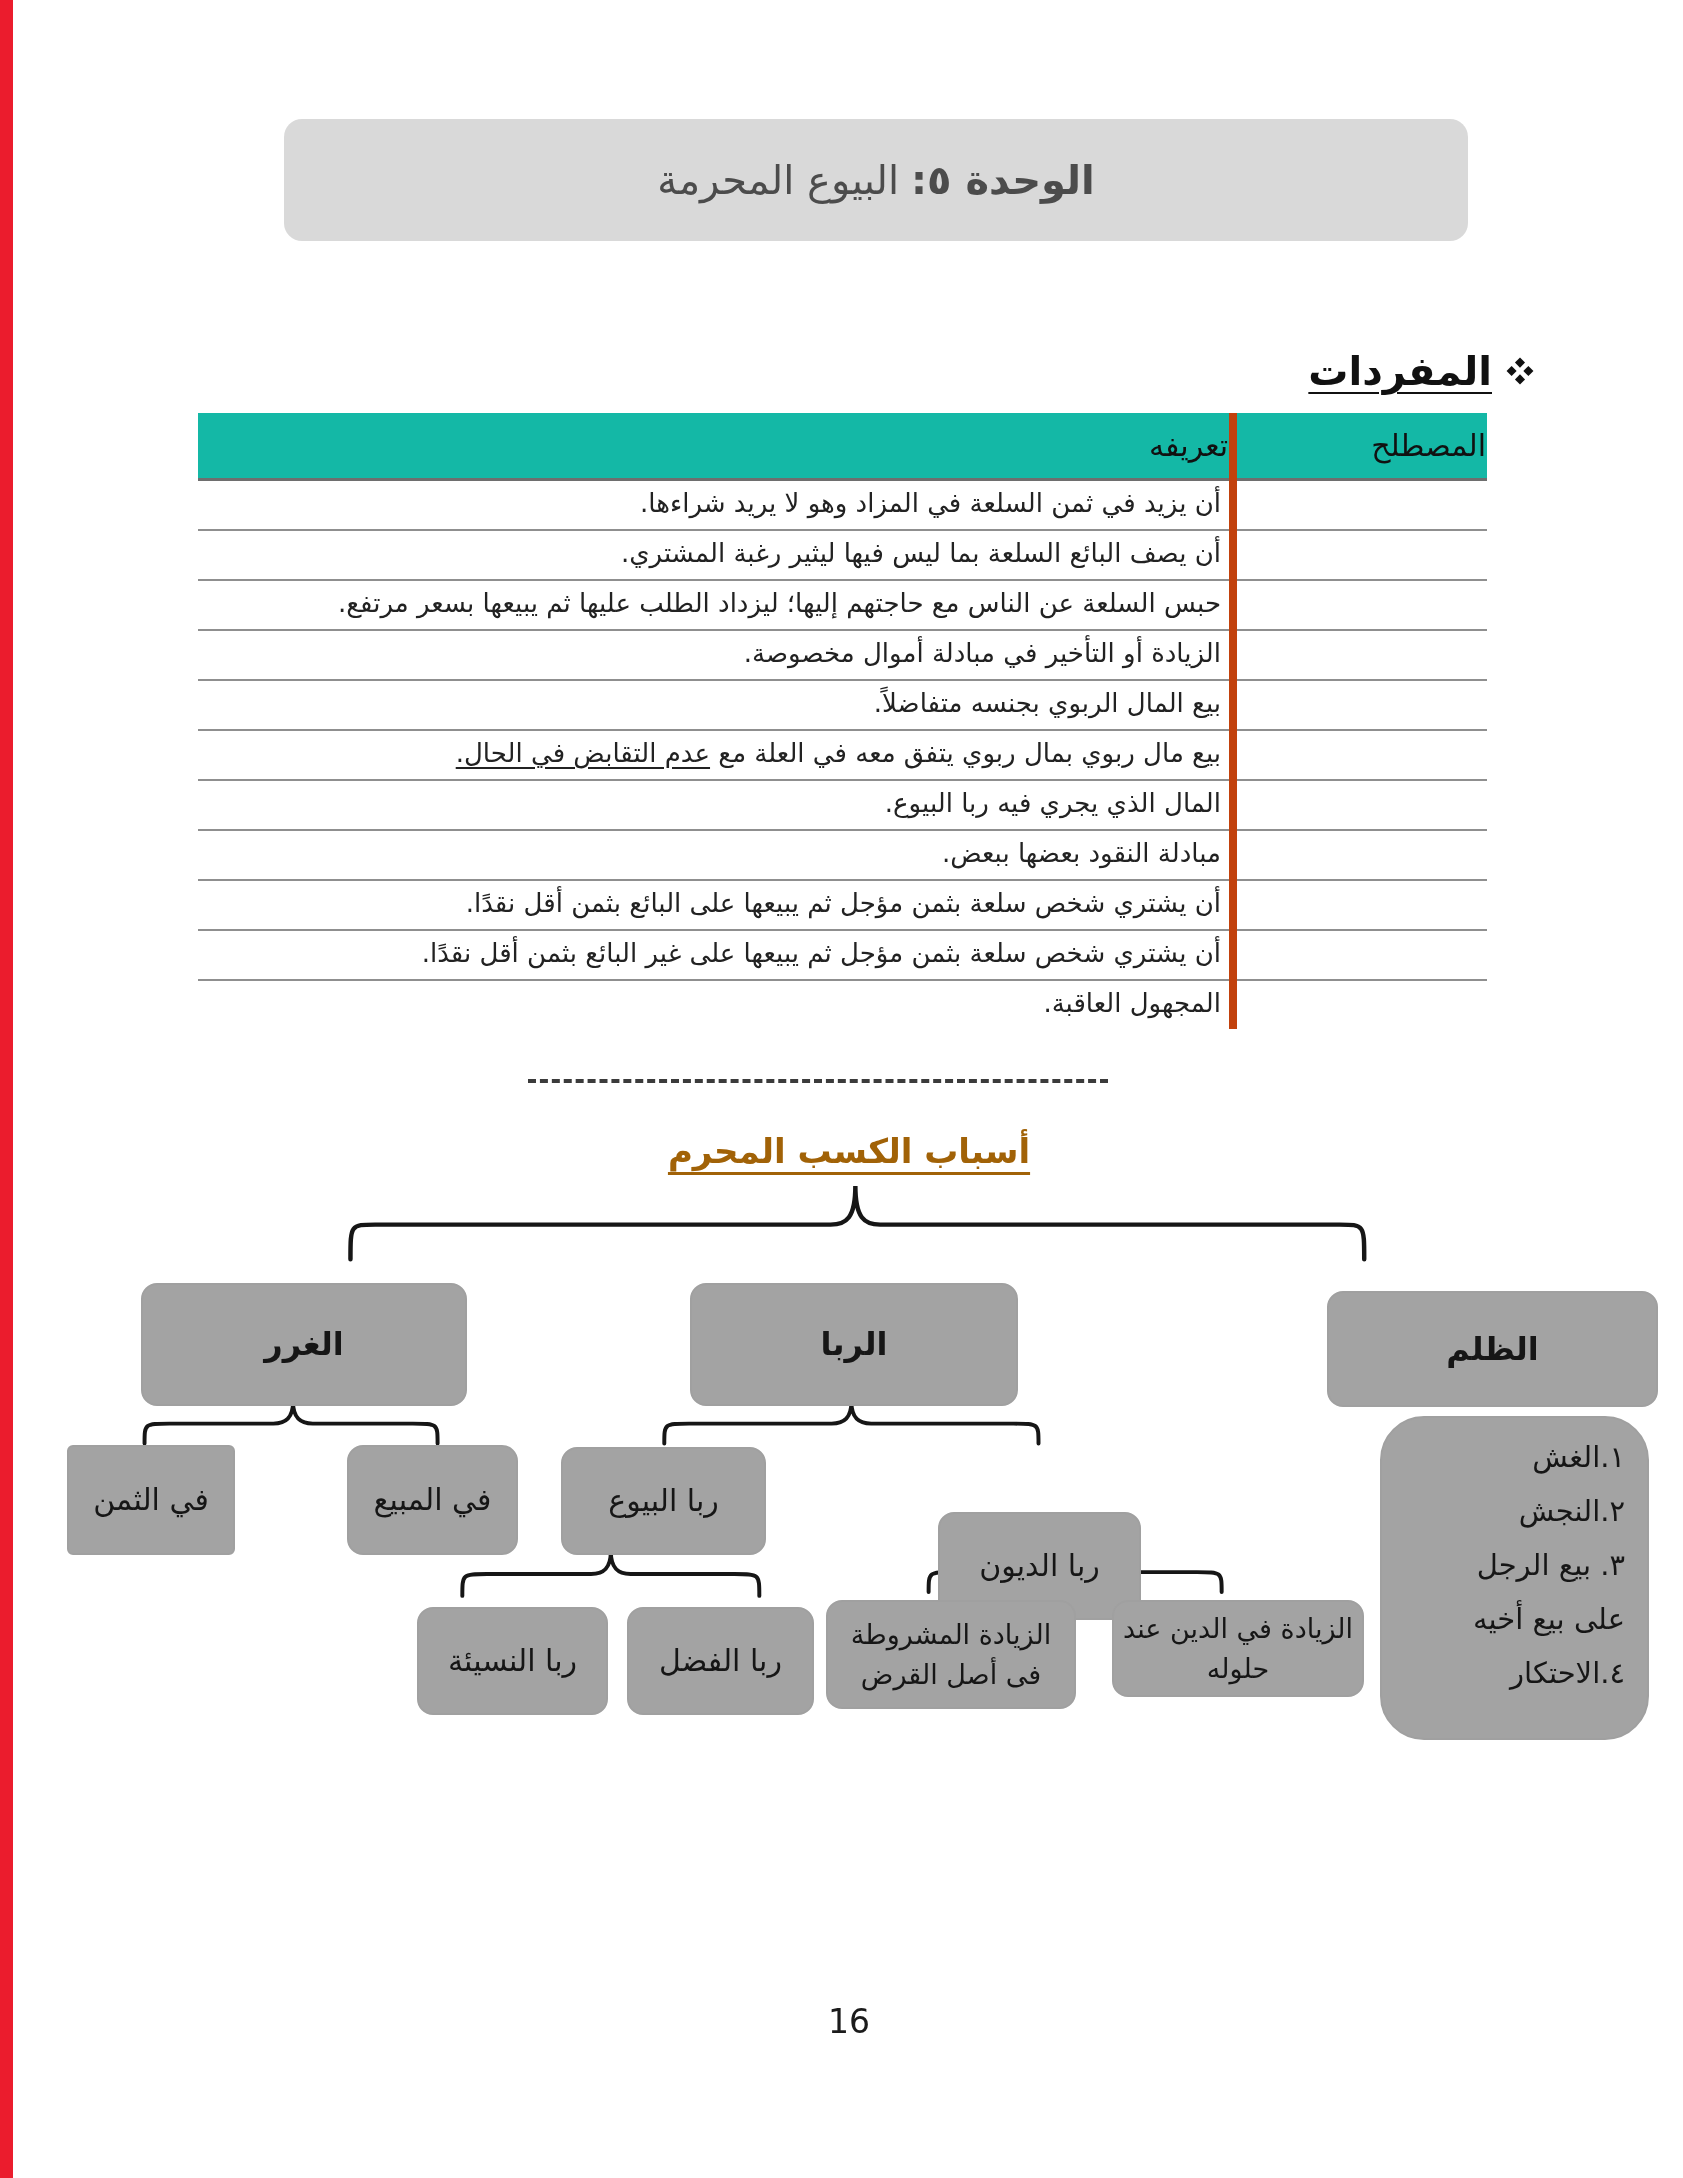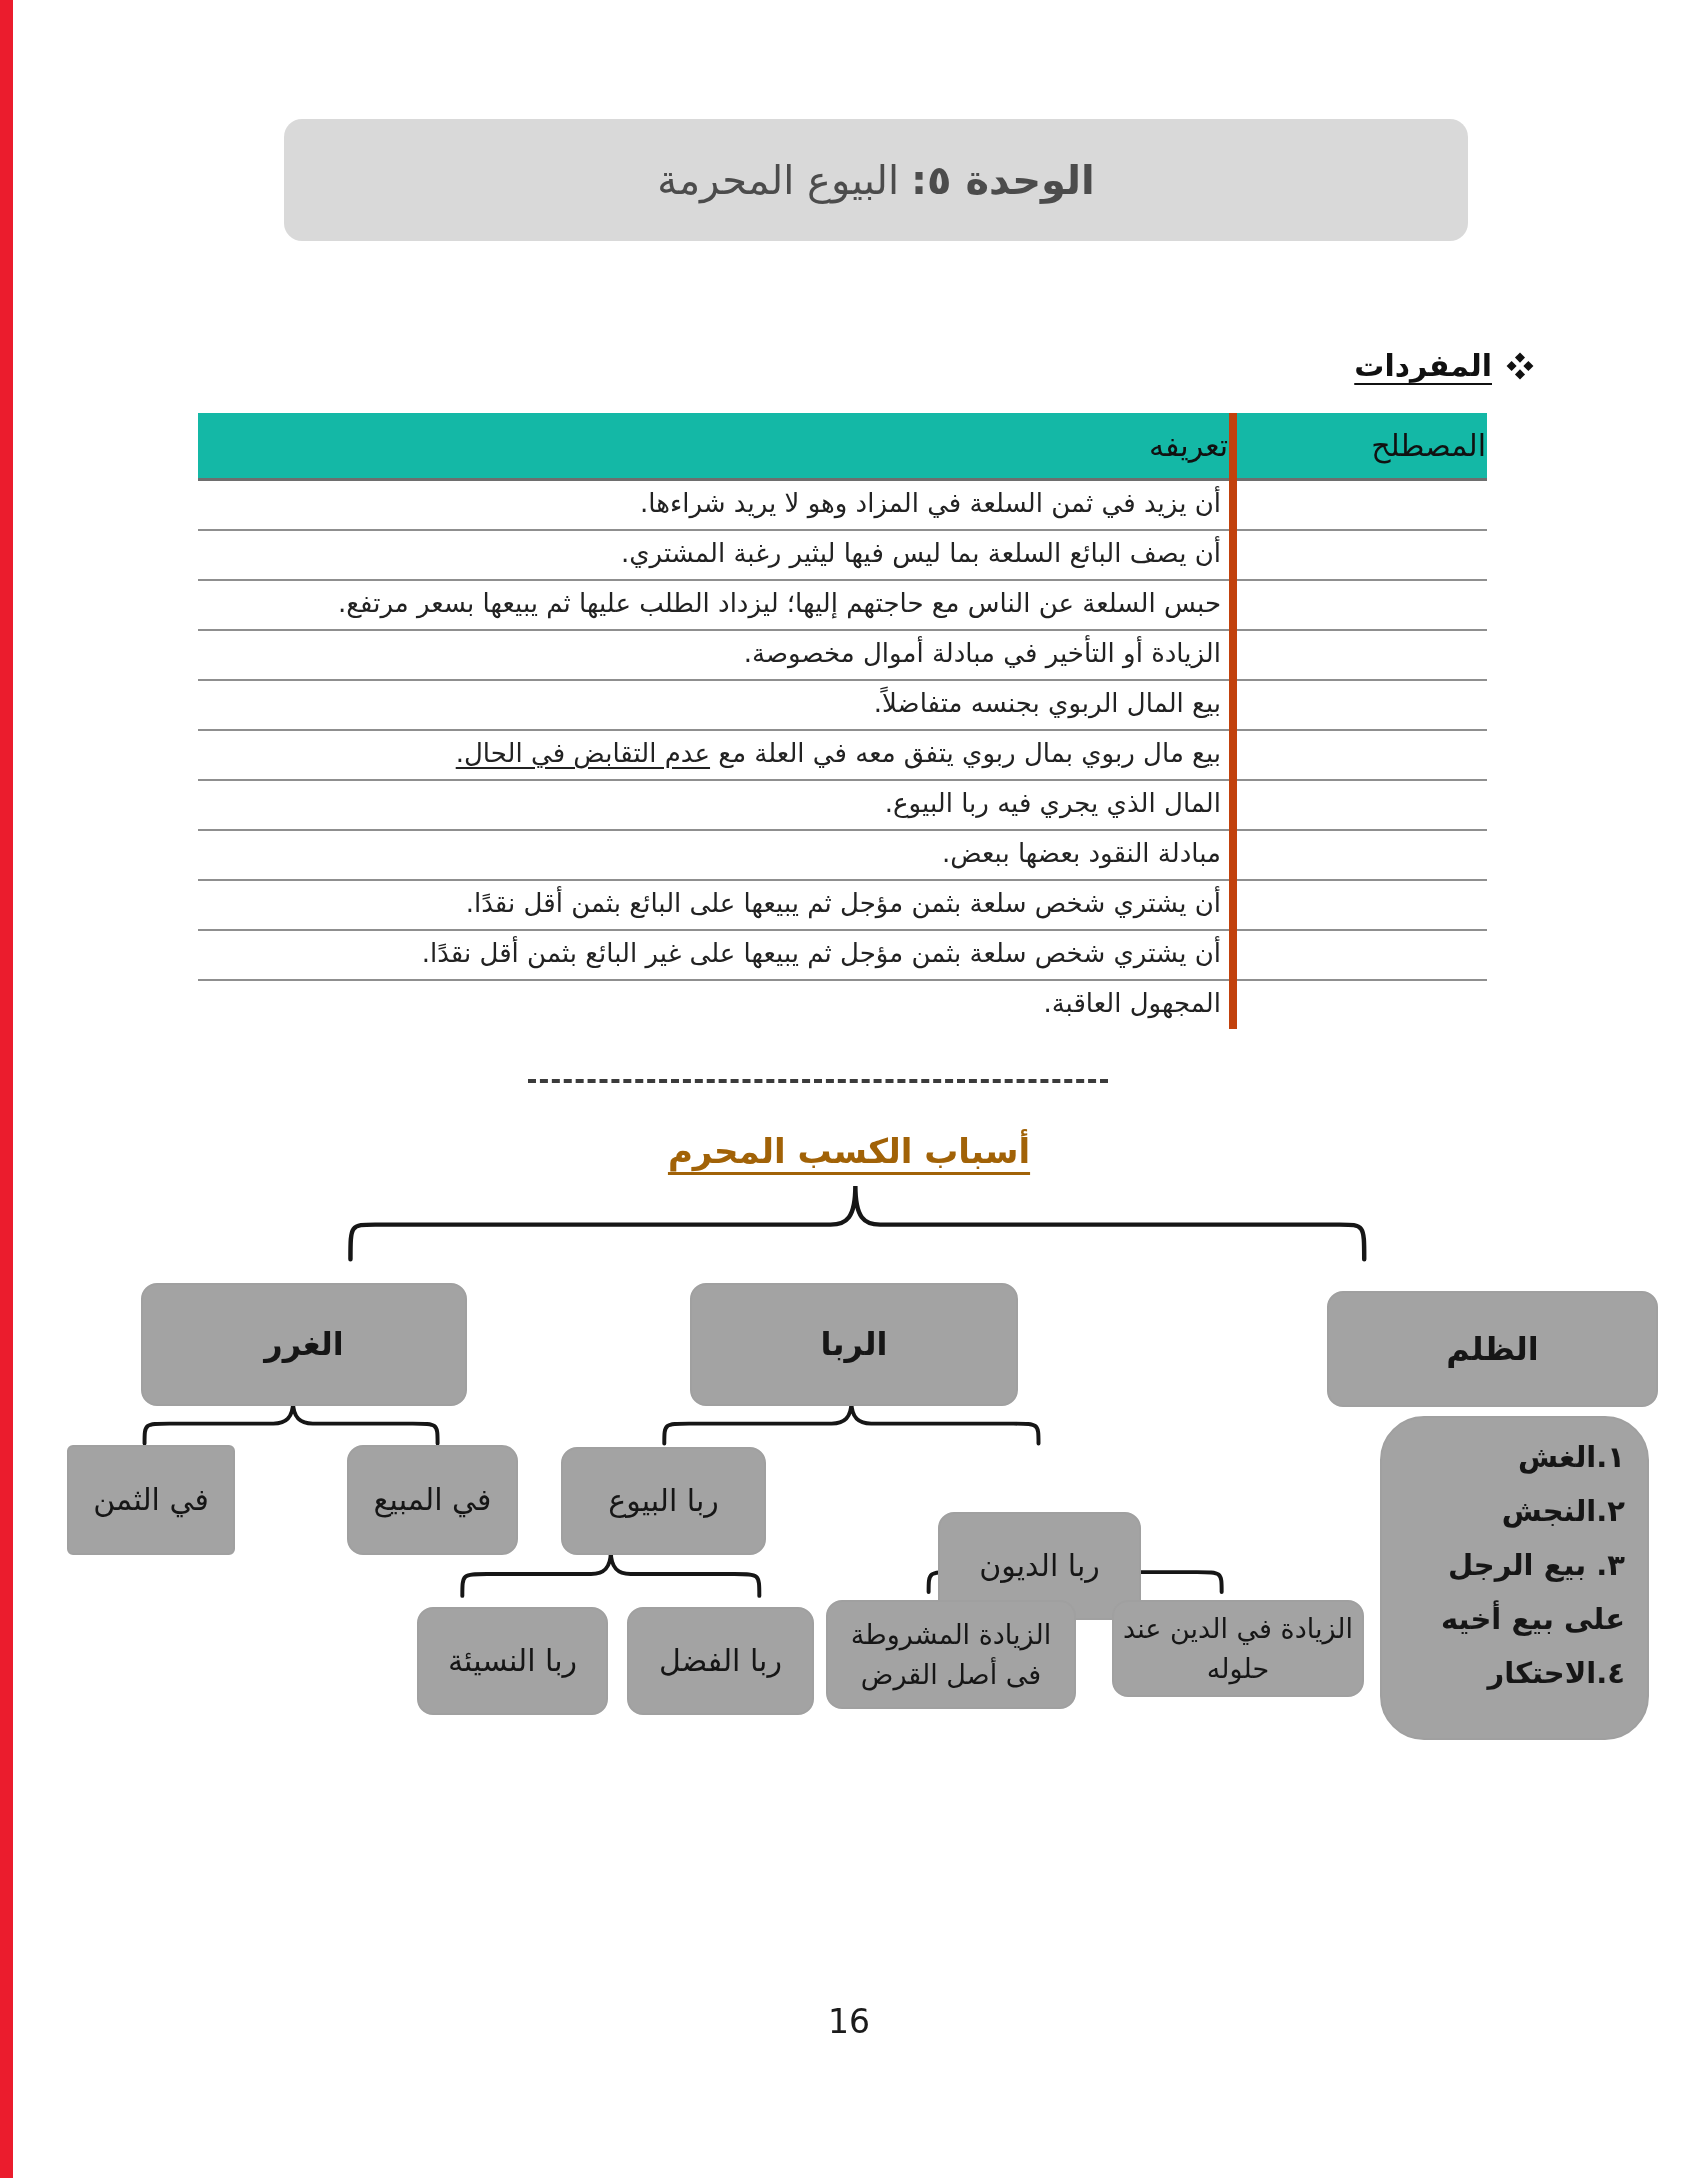--- a/index.html
+++ b/index.html
@@ -12,21 +12,21 @@
   .unit-card{
     position:absolute;left:284px;top:119px;width:1184px;height:122px;
     background:#d9d9d9;border-radius:18px;
     display:flex;align-items:center;justify-content:center;gap:12px;
     font-size:40px;color:#4c4c4c;
   }
   .unit-card .b{font-weight:bold;}
   
   .vocab-head{
     position:absolute;top:348px;right:149px;display:flex;align-items:center;gap:14px;
-    font-size:30px;font-weight:bold;color:#111;
+    font-size:40px;font-weight:bold;color:#111;
   }
   .vocab-head .title{text-decoration:underline;text-underline-offset:7px;text-decoration-thickness:2px;}
   .diamond{width:28px;height:28px;display:inline-block;}
   
   table.vocab{
     position:absolute;left:198px;top:413px;width:1289px;
     border-collapse:collapse;table-layout:fixed;
   }
   table.vocab th{
     background:#14b8a6;height:63px;font-size:30px;font-weight:normal;color:#111;
@@ -184,21 +184,21 @@
   </div>
   <div class="node small" style="left:826px;top:1600px;width:246px;height:105px;text-align:center;">
     <span>الزيادة المشروطة</span>
     <span>فى أصل القرض</span>
   </div>
   <div class="node small" style="left:1112px;top:1600px;width:248px;height:93px;">
     <span>الزيادة في الدين عند</span>
     <span>حلوله</span>
   </div>
 
-  <div class="node list" style="left:1380px;top:1416px;width:221px;height:296px;font-weight:bold;">
+  <div class="node list" style="left:1380px;top:1416px;width:221px;height:296px;">
       <div>١.الغش</div>
       <div>٢.النجش</div>
       <div>٣. بيع الرجل</div>
       <div>على بيع أخيه</div>
       <div>٤.الاحتكار</div>
     </div>
 
   <div class="pagenum">16</div>
 
 </div>

